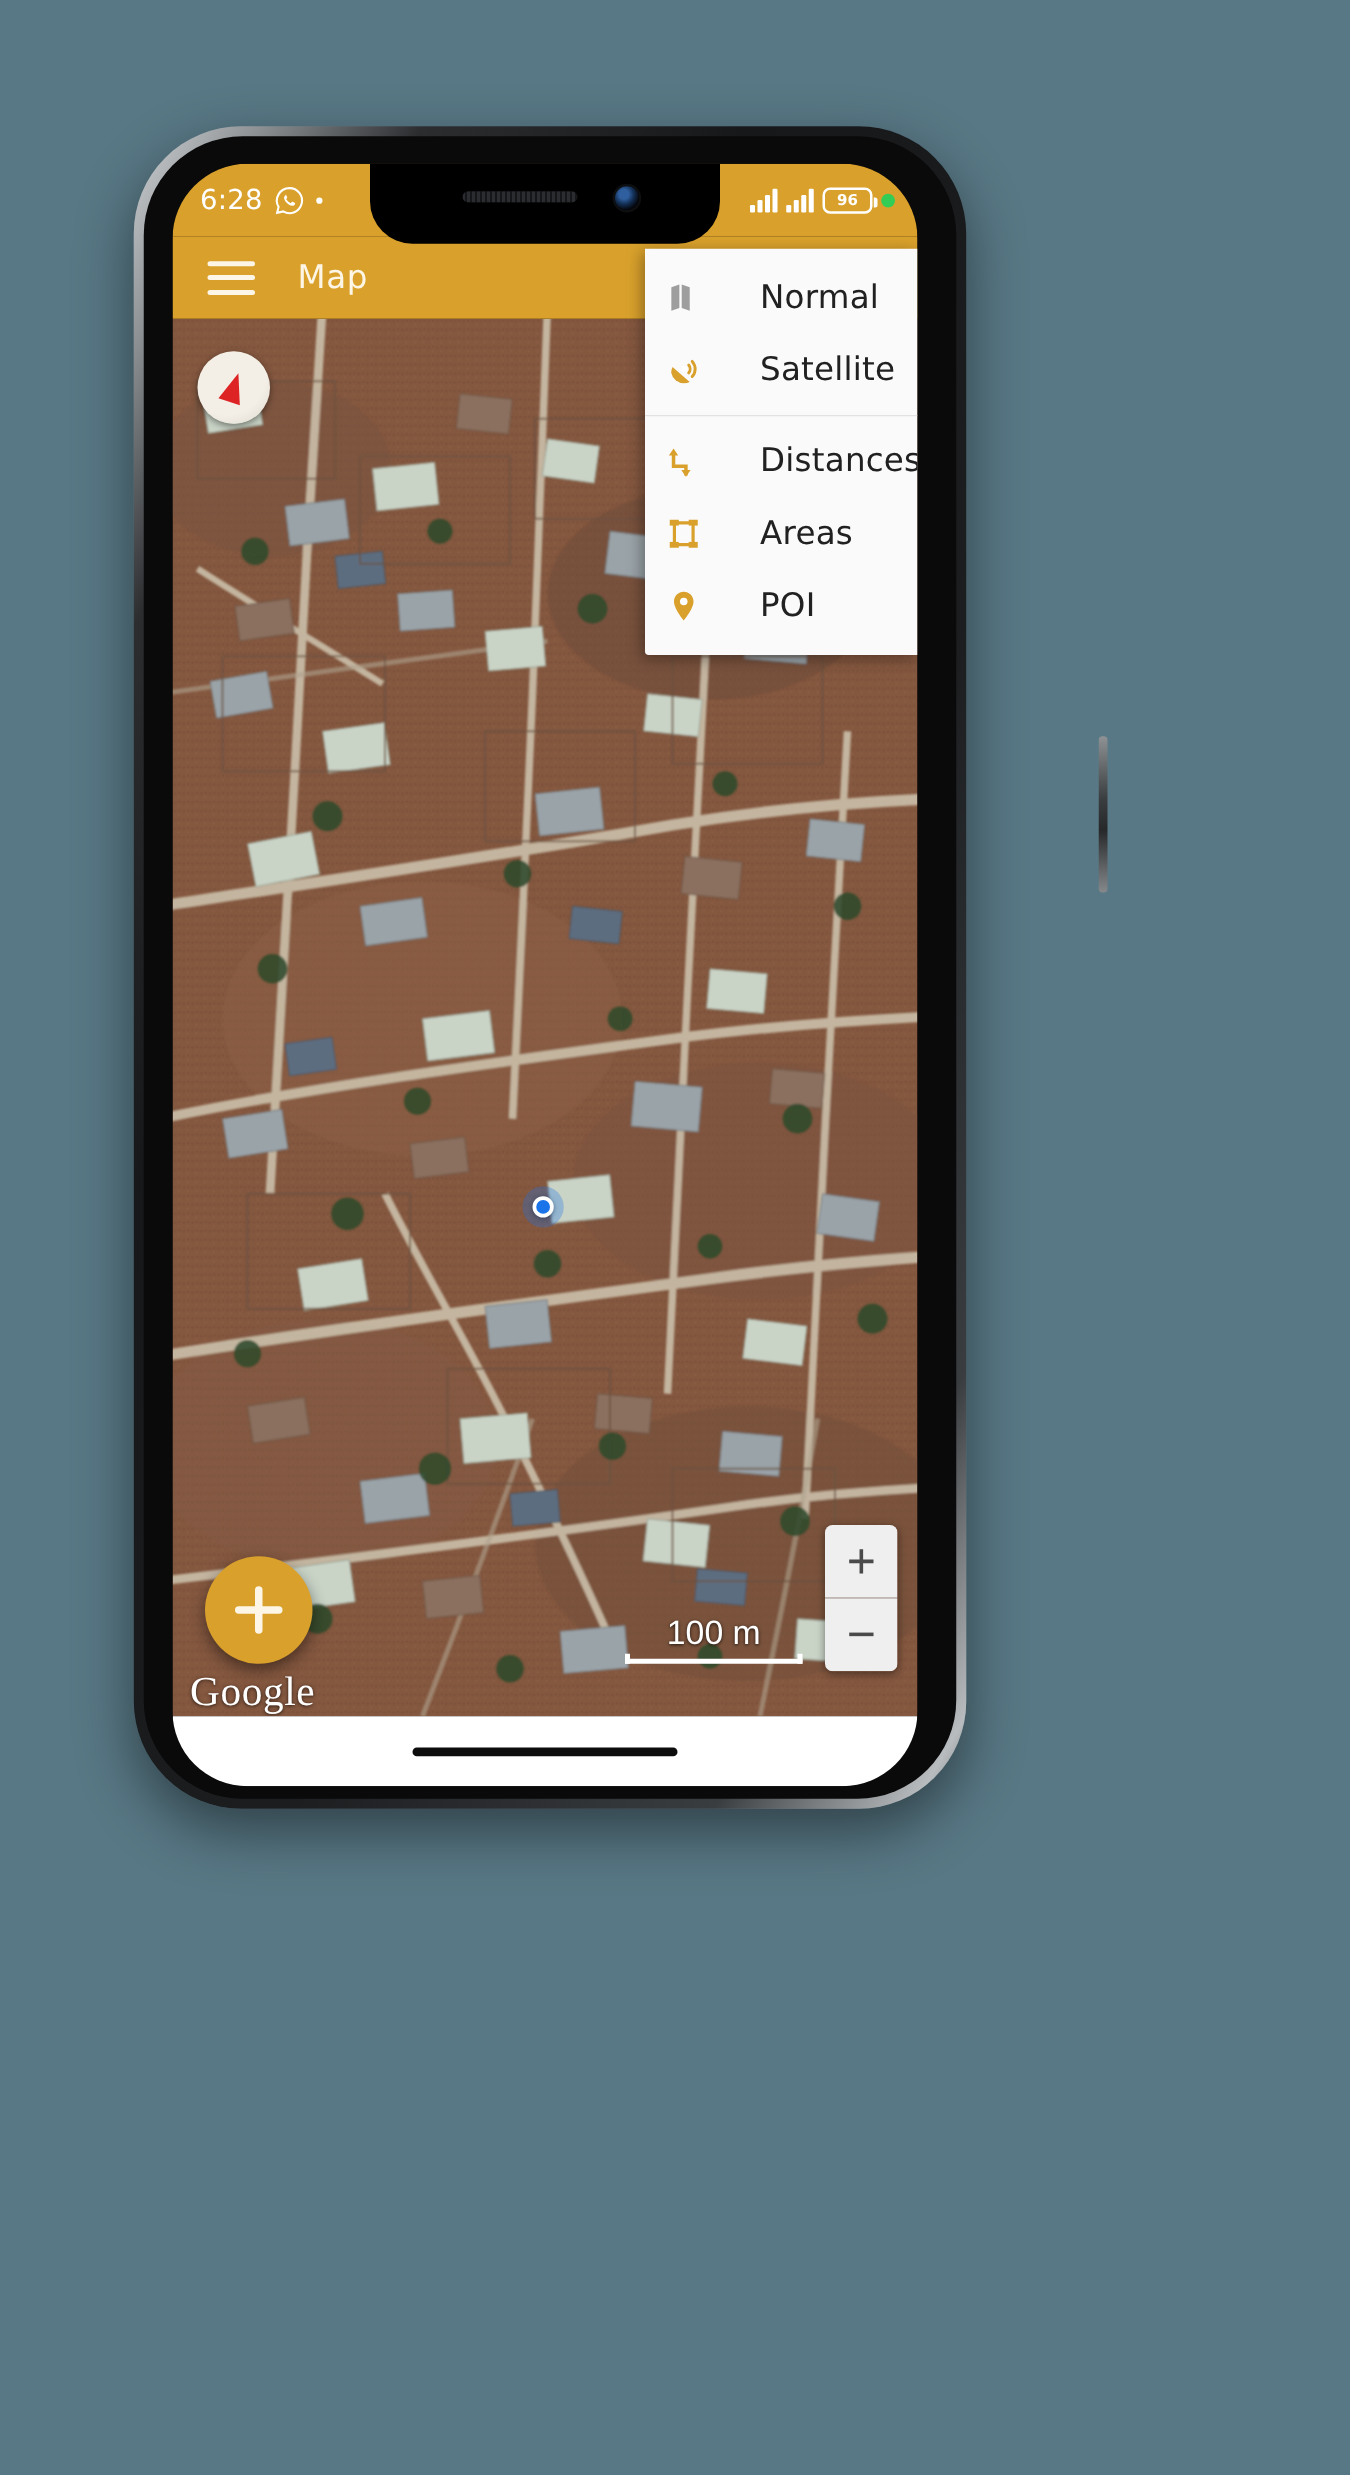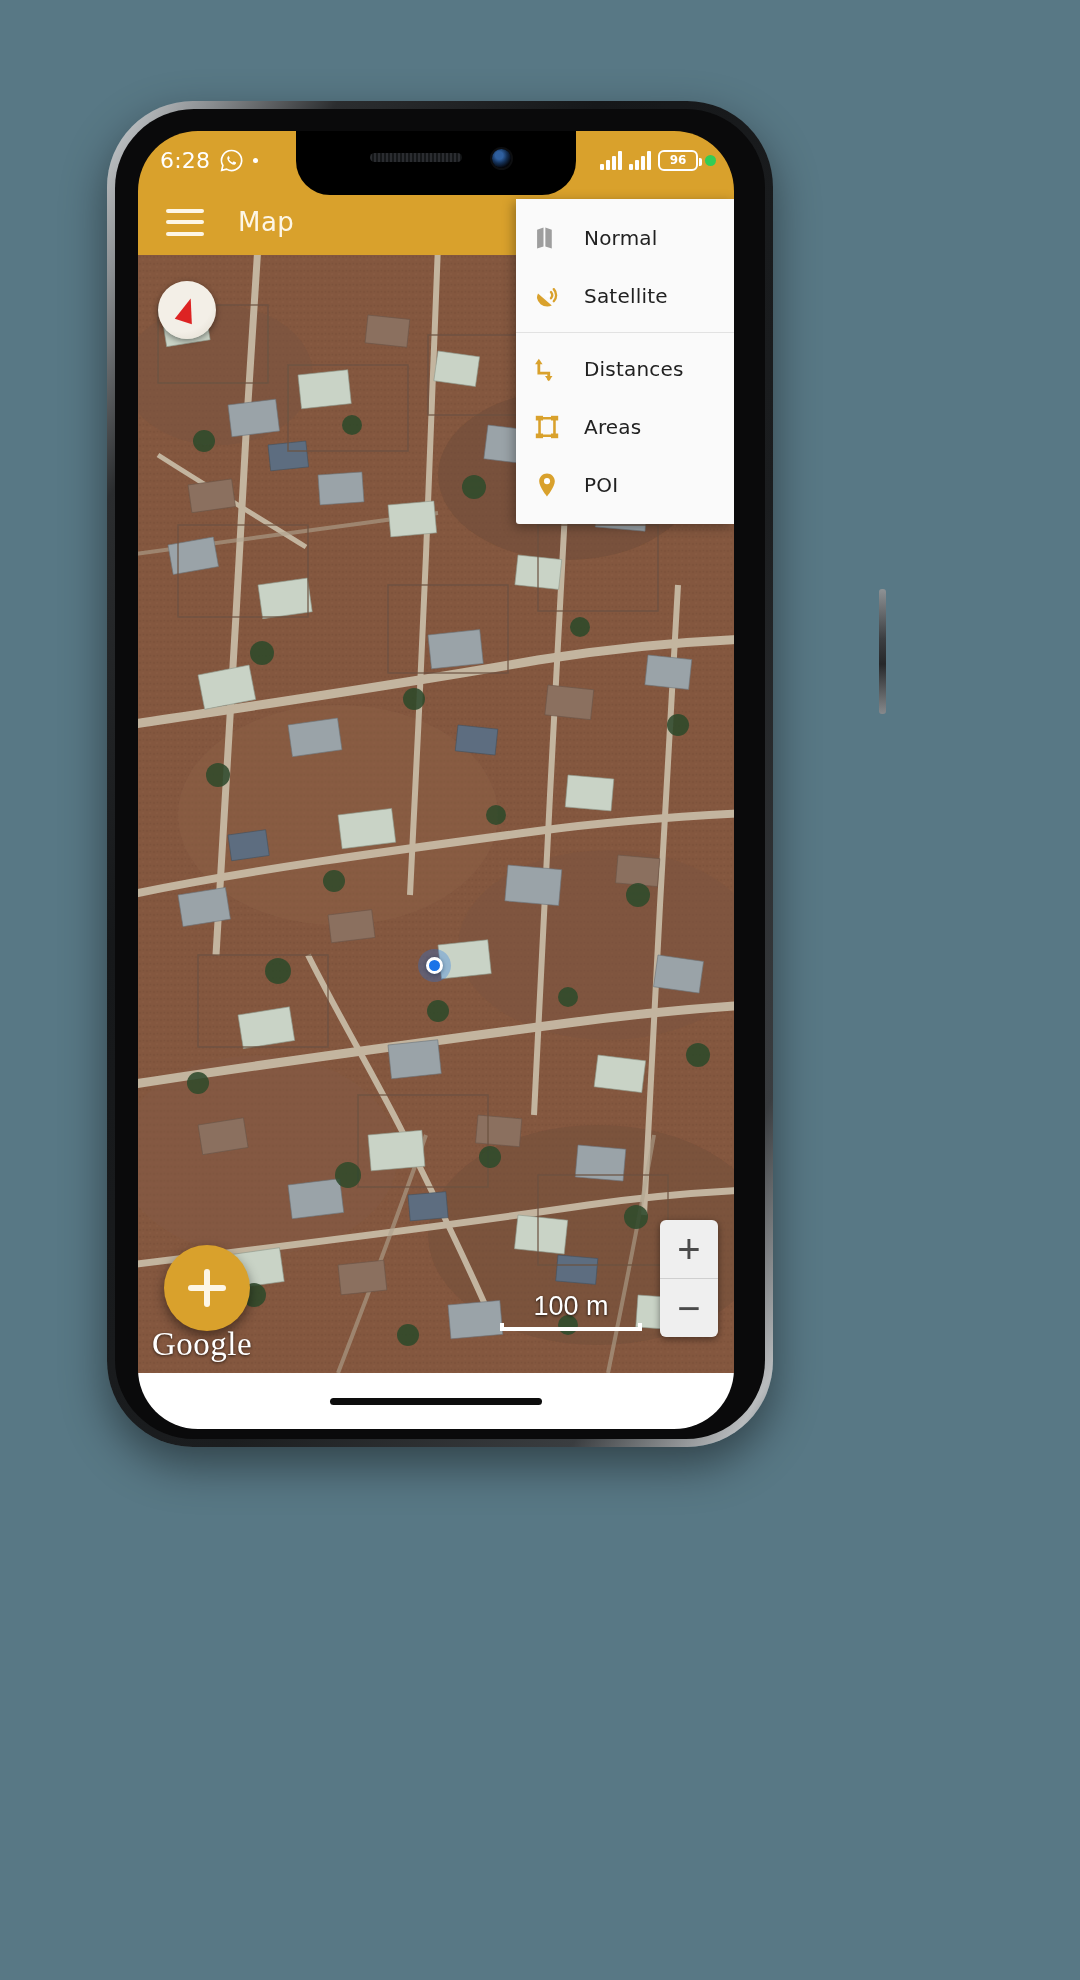--- a/index.html
+++ b/index.html
@@ -108,21 +108,21 @@
     position:absolute; left: 26px; bottom: 42px; width: 86px; height: 86px; border-radius:50%;
     background:#d9a12c; box-shadow: 0 5px 12px rgba(0,0,0,.45);
     display:flex; align-items:center; justify-content:center; cursor:pointer;
   }
   .fab .plus { position:relative; width: 38px; height: 38px; }
   .fab .plus::before, .fab .plus::after { content:''; position:absolute; background:#fdf6e6; border-radius:3px; }
   .fab .plus::before { left: 0; top: 16px; width: 38px; height: 6px; }
   .fab .plus::after  { top: 0; left: 16px; height: 38px; width: 6px; }
 
   .google-logo {
-    position:absolute; left: 14px; bottom: 10px; font-size: 33px; color:#fff;
+    position:absolute; left: 14px; bottom: 0; font-size: 33px; color:#fff;
     font-family: "Liberation Serif", serif; letter-spacing: .5px;
     text-shadow: 0 1px 3px rgba(0,0,0,.7);
   }
 
   .scalebar { position:absolute; right: 92px; bottom: 42px; width: 142px; }
   .scalebar .lbl { color:#fff; font-size: 27px; text-align:center; text-shadow: 0 1px 3px rgba(0,0,0,.8); font-family:"Liberation Sans", sans-serif; }
   .scalebar .bar { position:relative; height: 8px; margin-top: 1px; border-left: 4px solid #fff; border-right: 4px solid #fff; border-bottom: 4px solid #fff; }
 
   .zoomctl { position:absolute; right: 16px; bottom: 36px; width: 58px; border-radius: 6px; overflow: hidden; box-shadow: 0 2px 7px rgba(0,0,0,.45); }
   .zoomctl div {
@@ -132,21 +132,21 @@
   .zoomctl .zdiv { height: 1px; background:#cfcfcf; }
 
   
   .menu {
     position:absolute; right: 0; top: 68px; width: 218px; background: #fafafa;
     z-index: 60; box-shadow: -2px 3px 12px rgba(0,0,0,.35); padding: 10px 0 10px 0;
     border-bottom-left-radius: 3px;
   }
   .menu-item { display:flex; align-items:center; gap: 22px; padding: 14px 0 14px 16px; cursor:pointer; }
   .menu-icon { width: 30px; height: 30px; flex: none; display:flex; align-items:center; justify-content:center; }
-  .menu-label { font-size: 20px; color:#212121; font-family:"DejaVu Sans", sans-serif; letter-spacing: .2px; }
+  .menu-label { font-size: 26px; color:#212121; font-family:"DejaVu Sans", sans-serif; letter-spacing: .2px; margin-left: 24px; }
   .menu-sep { height: 1px; background: #e2e2e2; margin: 7px 0 7px 0; }
 
   
   .homebar-wrap { position:absolute; left:0; bottom:0; width:100%; height: 56px; background:#fff; z-index: 25; display:flex; align-items:center; justify-content:center; }
   .homebar { width: 212px; height: 7px; border-radius: 4px; background:#0d0d0d; }
 </style>
 </head>
 <body>
 
 <div id="stage">

